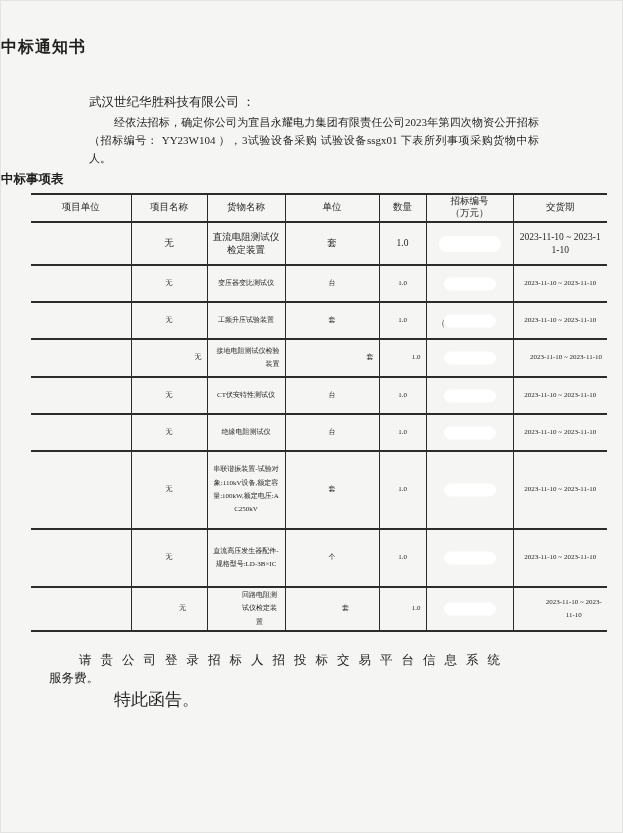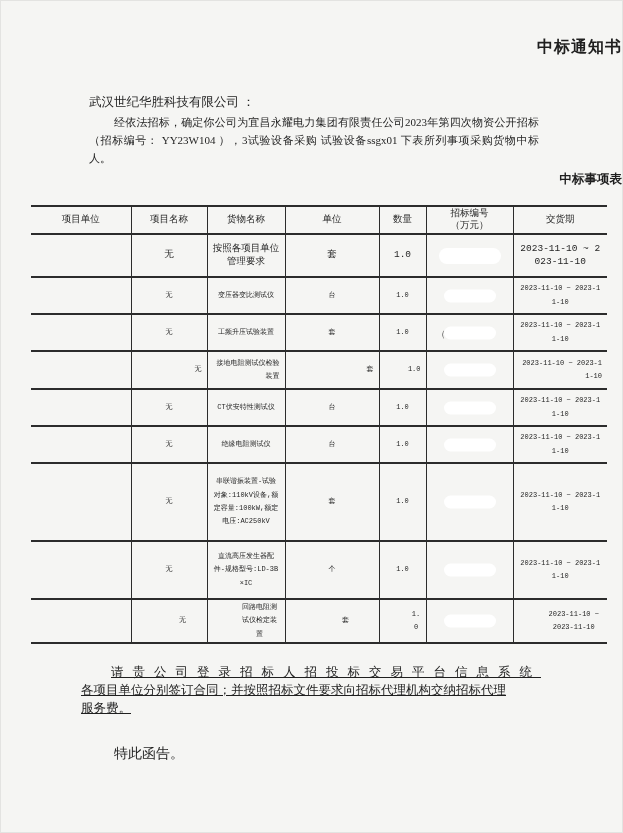--- a/index.html
+++ b/index.html
@@ -8,50 +8,49 @@
     background:#f5f5f3;
     font-family:"Liberation Serif","DejaVu Serif",serif;
     color:#1f1f1f;
     overflow:hidden;
     position:relative;
     box-sizing:border-box;
     border:1px solid #e3e3e1;
   }
   .doc-title{
     margin-top:36px;
-    text-align:right;
+    text-align:left;
     font-size:16px;
     font-weight:bold;
     letter-spacing:1px;
   }
   .recipient{
     margin:36px 0 0 88px;
     font-size:12.5px;
   }
   .body-para{
     margin:2px auto 0 88px;
     width:450px;
     font-size:11px;
     line-height:18px;
     text-align:justify;
     text-indent:25px;
   }
   .table-title{
     margin-top:4px;
-    text-align:right;
+    text-align:left;
     font-size:12.5px;
     font-weight:bold;
   }
   table.award{
     margin-left:30px;
-    margin-top:17px;
+    margin-top:5px;
     width:576px;
     border-collapse:collapse;
     table-layout:fixed;
-    font-family:Liberation Mono, monospace;
   }
   table.award col:nth-child(1){width:100px;}
   table.award col:nth-child(2){width:76px;}
   table.award col:nth-child(3){width:78px;}
   table.award col:nth-child(4){width:94px;}
   table.award col:nth-child(5){width:47px;}
   table.award col:nth-child(6){width:87px;}
   table.award col:nth-child(7){width:94px;}
   table.award td,table.award th{
     border-top:2px solid #2c2c2c;
@@ -86,36 +85,35 @@
     position:absolute;left:50%;top:50%;
     transform:translate(-50%,-50%);
     width:52px;height:13px;
     background:#ffffff;border-radius:7px;
   }
   tr.row-large .blob{width:62px;height:16px;border-radius:8px;}
   .fragment{position:absolute;color:#4a4a4a;font-size:7px;line-height:1;}
   tbody tr:nth-child(1) .fragment{left:20%;bottom:10px;letter-spacing:2px;}
   tbody tr:nth-child(3) .fragment{left:10px;top:45%;font-size:9px;}
   .footer-para{
-    margin:19px auto 0 80px;
+    margin:19px auto 0 48px;
     width:460px;
     font-size:12.5px;
     line-height:18.2px;
     text-align:justify;
-    text-decoration:underline;
   }
   .footer-para .line{text-align:justify;}
   .footer-para .line-spread{
     letter-spacing:9px;
     text-indent:30px;
     white-space:nowrap;
   }
   .closing{
-    margin:27px 0 0 88px;
-    font-size:14px;
+    margin:1px 0 0 88px;
+    font-size:17px;
     text-indent:25px;
   }
 </style>
 </head>
 <body>
 
 <div class="doc-title">中标通知书</div>
 
 <div class="recipient">武汉世纪华胜科技有限公司 ：</div>
 
@@ -142,21 +140,21 @@
         <th>数量</th>
         <th>招标编号
 （万元）</th>
         <th>交货期</th>
       </tr>
   </thead>
   <tbody>
       <tr class="row-large">
         <td></td>
         <td>无</td>
-        <td>按照各项目单位管理要求</td>
+        <td>直流电阻测试仪检定装置</td>
         <td>套</td>
         <td>1.0</td>
         <td class="redacted">
           <span class="fragment">·· ···</span>
           <div class="blob"></div>
         </td>
         <td>2023-11-10 ~ 2023-11-10</td>
       </tr>
       <tr>
         <td></td>
@@ -245,17 +243,16 @@
         <td class="redacted">
           <div class="blob"></div>
         </td>
         <td>2023-11-10 ~ 2023-11-10</td>
       </tr>
     </tbody>
 </table>
 
 <div class="footer-para">
     <div class="line line-spread">请贵公司登录招标人招投标交易平台信息系统</div>
-    <div class="line">各项目单位分别签订合同；并按照招标文件要求向招标代理机构交纳招标代理</div>
     <div class="line">服务费。</div>
   </div>
 
 <div class="closing">特此函告。</div>
 
 </body></html>

